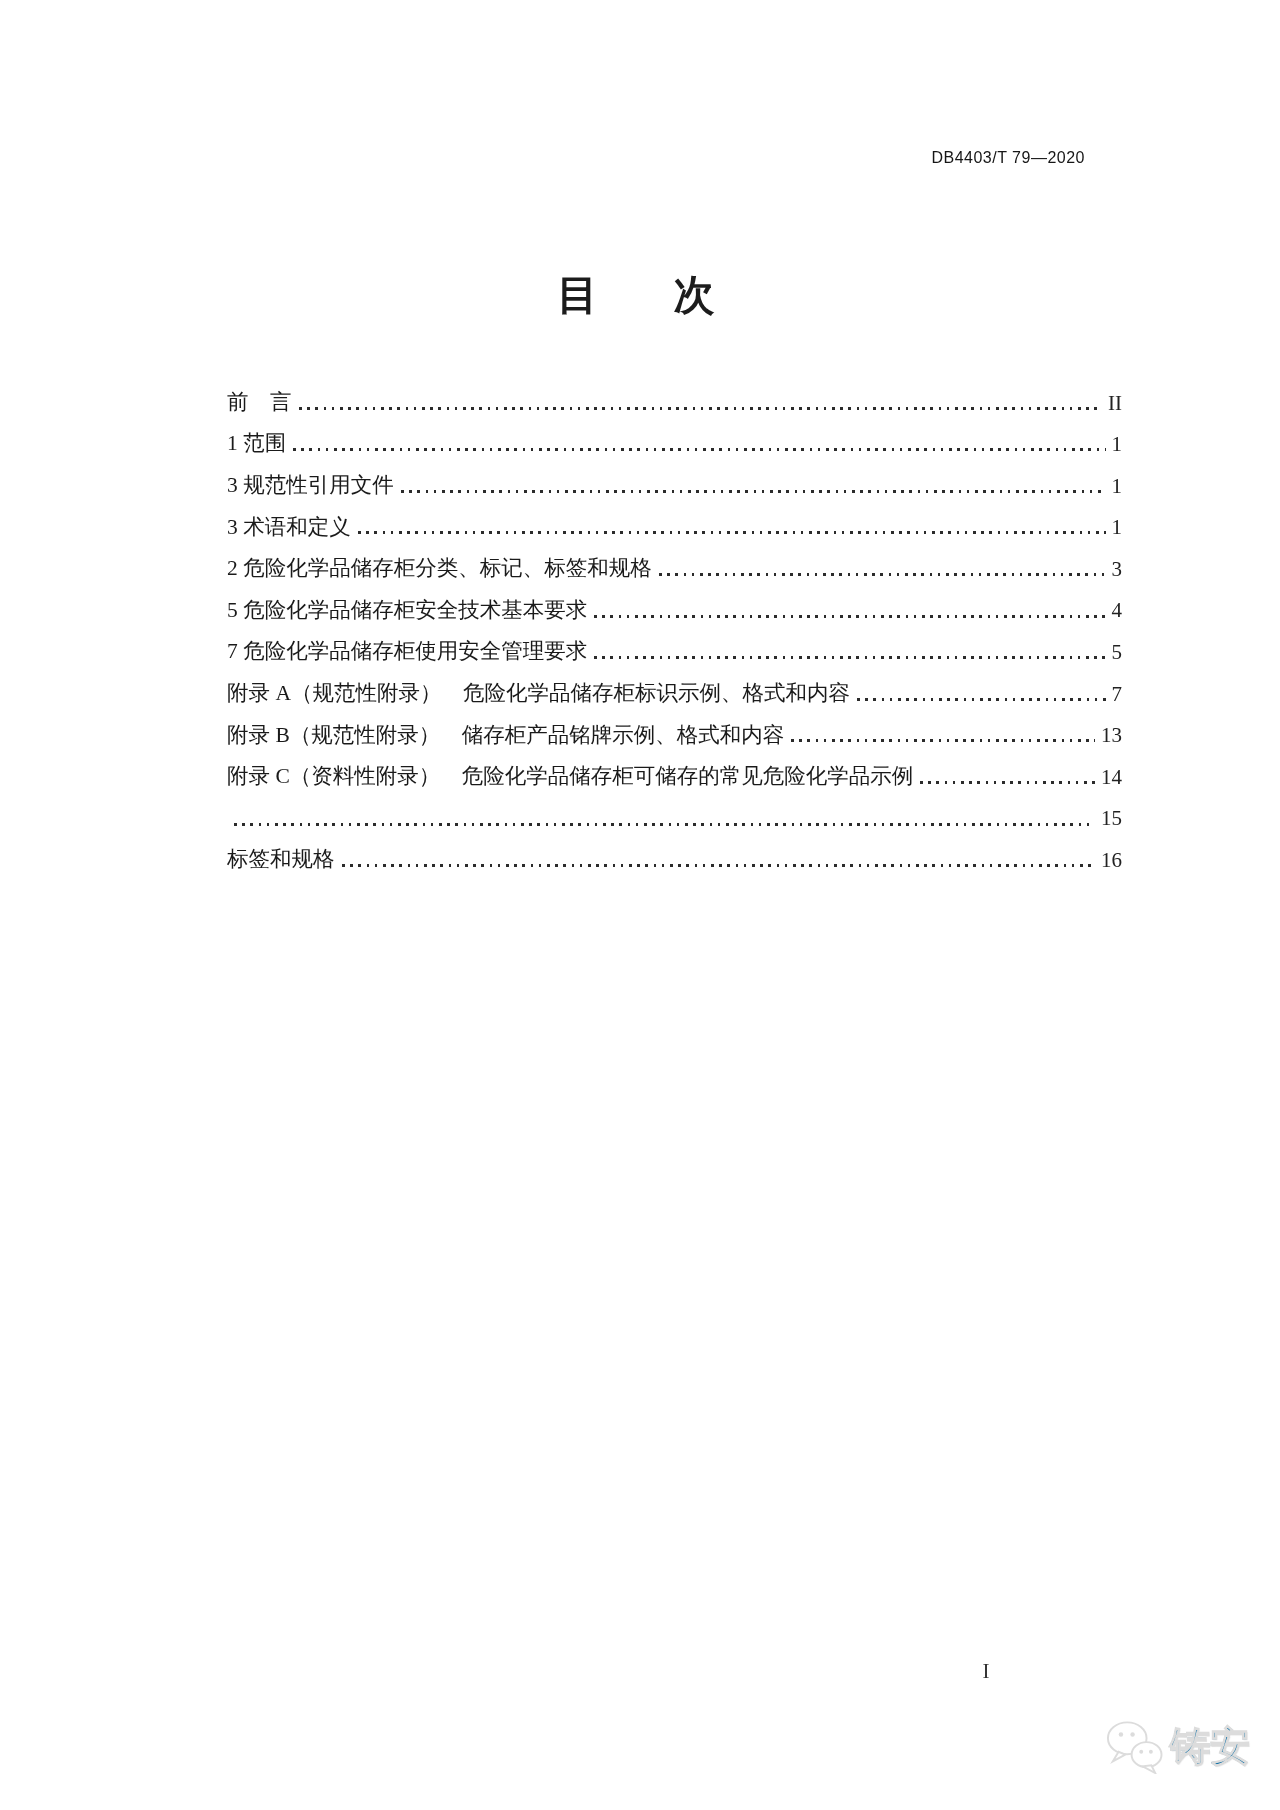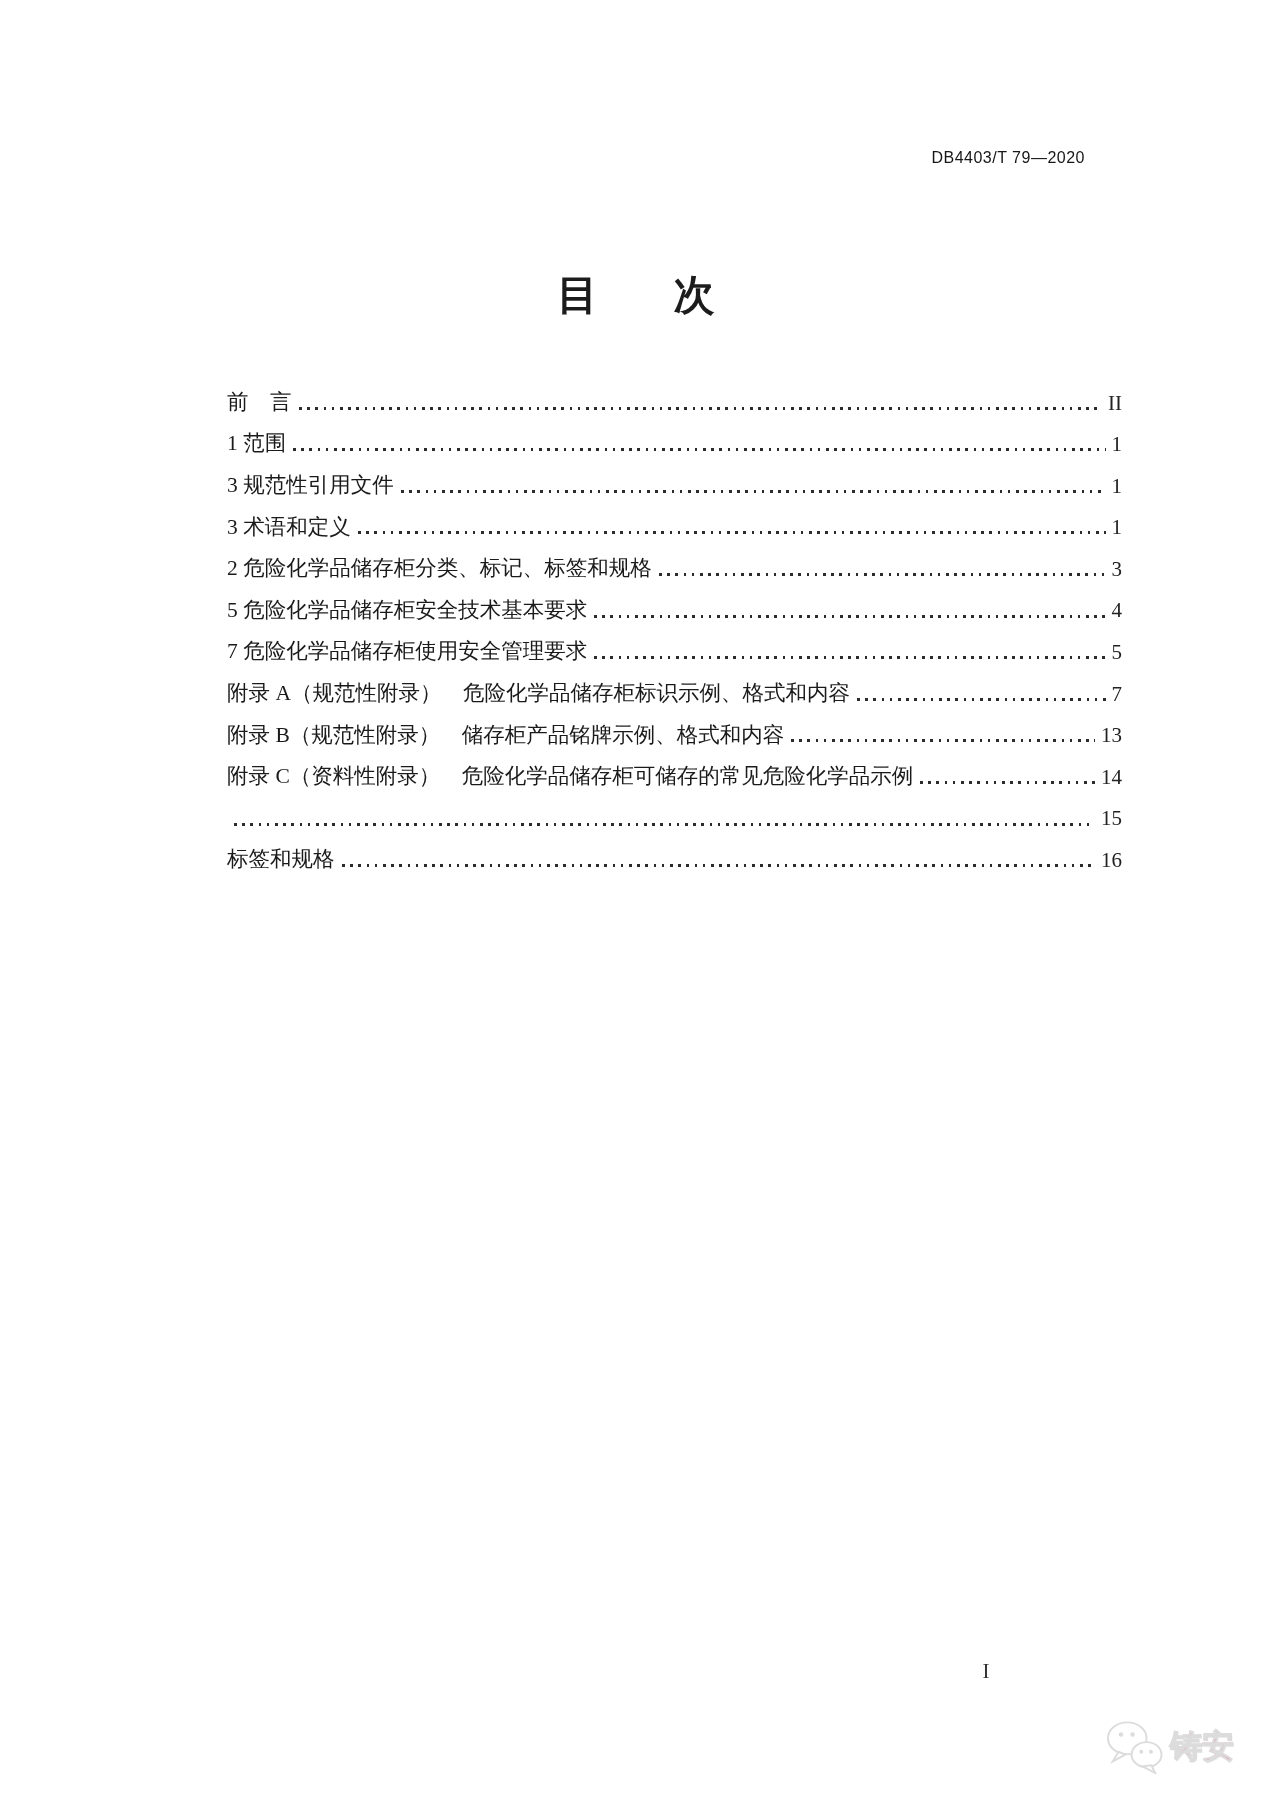--- a/index.html
+++ b/index.html
@@ -30,22 +30,22 @@
   .folio {
     position:absolute; left:966px; top:1659px; width:40px; text-align:center;
     font-size:21px; color:#333;
   }
   .watermark {
     position:absolute; left:1104px; top:1718px;
     display:flex; align-items:center; gap:6px;
   }
   .wm-text {
     font-family:"Liberation Sans","DejaVu Sans",sans-serif;
-    font-size:32px; font-weight:bold; line-height:1;
-    color:#ec4899; -webkit-text-stroke:1.2px #dcdcdc; text-shadow:1px 1px 1px #e6e6e6;
+    font-size:40px; font-weight:bold; line-height:1;
+    color:#0369a1; -webkit-text-stroke:1.2px #dcdcdc; text-shadow:1px 1px 1px #e6e6e6;
   }
 </style>
 </head>
 <body>
 
 <div class="page">
 
   <div class="doc-code">DB4403/T 79—2020</div>
 
   <h1 class="doc-title">目　次</h1>

